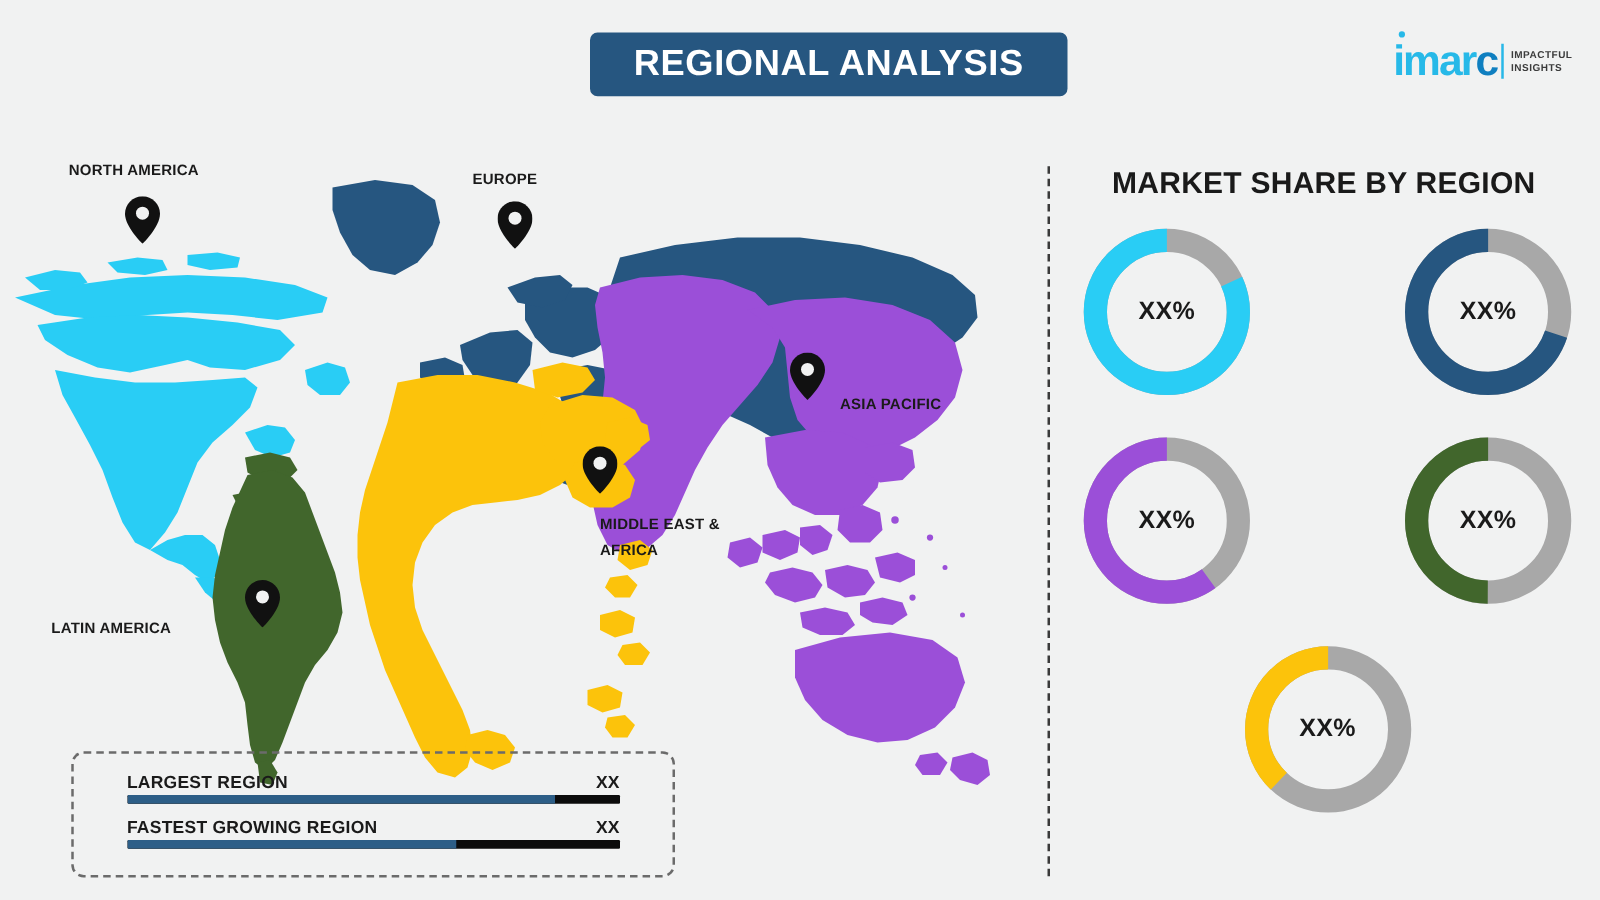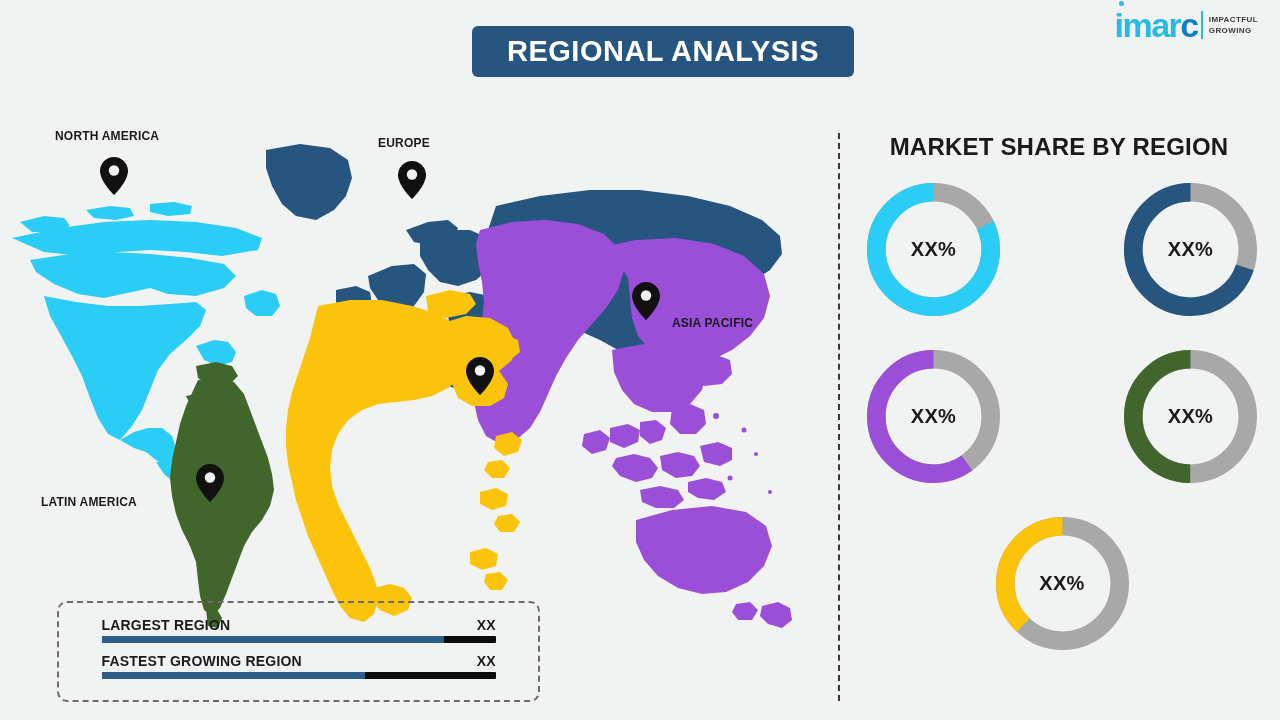--- a/index.html
+++ b/index.html
@@ -19,21 +19,21 @@
     border-radius: 6px;
     display: flex; align-items: center; justify-content: center;
   }
   .title-pill span {
     color: #ffffff;
     font-size: 29px;
     font-weight: bold;
     letter-spacing: 0.5px;
   }
 
-  .logo { position: absolute; right: 22px; top: 4px; height: 42px; display: flex; align-items: center; }
+  .logo { position: absolute; right: 22px; top: 28px; height: 42px; display: flex; align-items: center; }
   .logo-word { position: relative; font-size: 34px; font-weight: bold; letter-spacing: -1.5px; line-height: 1; }
   .logo-word .c1 { color: #27b9e8; }
   .logo-word .c2 { color: #0f7fc0; }
   .logo-dot {
     position: absolute; left: 4px; top: -7px;
     width: 5px; height: 5px; border-radius: 50%; background: #27b9e8;
   }
   .logo-bar { width: 2px; height: 28px; background: #28b8e8; margin: 0 6px 0 3px; }
   .logo-tag { display: flex; flex-direction: column; }
   .logo-tag span { font-size: 8px; font-weight: bold; color: #3b3b3b; letter-spacing: 0.4px; line-height: 11px; }
@@ -117,21 +117,21 @@
   </div>
 
   <div class="logo">
     <div class="logo-word">
       <span class="logo-dot"></span>
       <span class="c1">imar</span><span class="c2">c</span>
     </div>
     <div class="logo-bar"></div>
     <div class="logo-tag">
       <span>IMPACTFUL</span>
-      <span>GROWING</span>
+      <span>INSIGHTS</span>
     </div>
   </div>
 
   <div class="divider"></div>
 
   <div class="map-wrap">
     <svg viewBox="0 0 820 520" preserveAspectRatio="xMidYMid meet">
 
       <g fill="#29cdf5">
         <path d="M12 128 L60 118 L104 112 L150 110 L196 112 L236 118 L262 128 L258 140 L222 146 L186 142 L150 140 L118 142 L82 146 L44 142 Z"></path>
@@ -213,20 +213,22 @@
         <circle cx="756" cy="344" r="2"></circle>
         <circle cx="730" cy="368" r="2.5"></circle>
         <circle cx="770" cy="382" r="2"></circle>
       </g>
     </svg>
   </div>
 
   <div class="map-label" id="lbl-na">NORTH AMERICA</div>
   <div class="map-label" id="lbl-eu">EUROPE</div>
   <div class="map-label" id="lbl-ap">ASIA PACIFIC</div>
+  <div class="map-label" id="lbl-mea">MIDDLE EAST &amp;
+AFRICA</div>
   <div class="map-label" id="lbl-la">LATIN AMERICA</div>
 
   <div class="pin" id="pin-na">
     <svg viewBox="0 0 28 38">
         <path d="M14 0C6.3 0 0 6.3 0 14c0 10.5 14 24 14 24s14-13.5 14-24C28 6.3 21.7 0 14 0z" fill="#111"></path>
         <circle cx="14" cy="13.5" r="5.2" fill="#f1f2f2"></circle>
       </svg>
   </div>
   <div class="pin" id="pin-eu">
     <svg viewBox="0 0 28 38">

